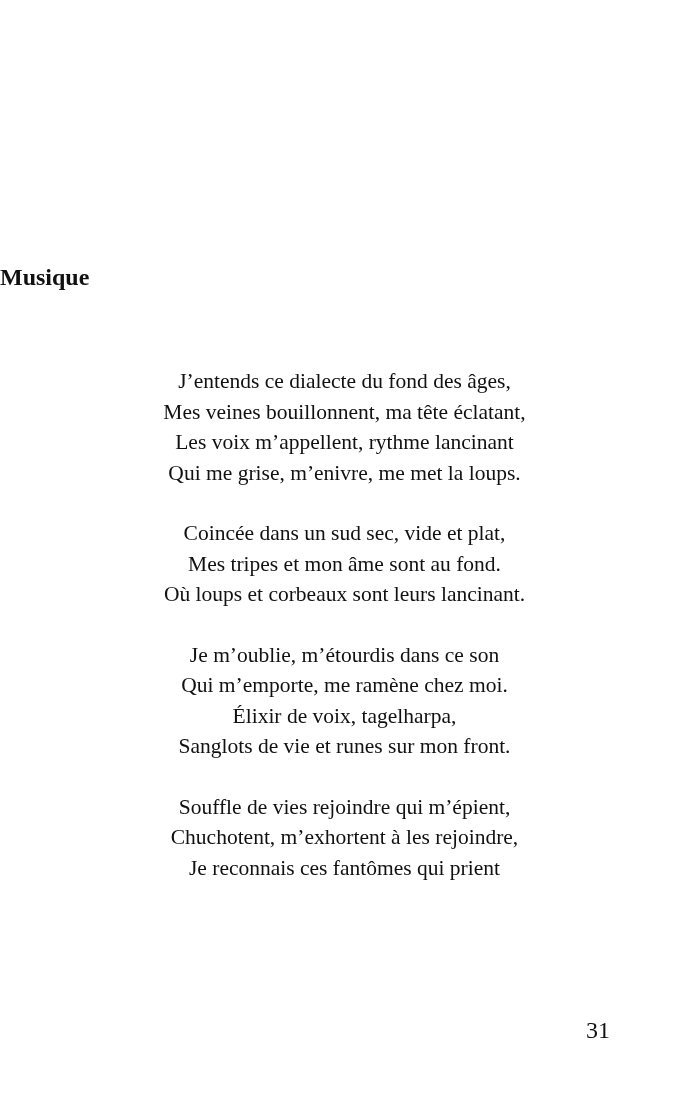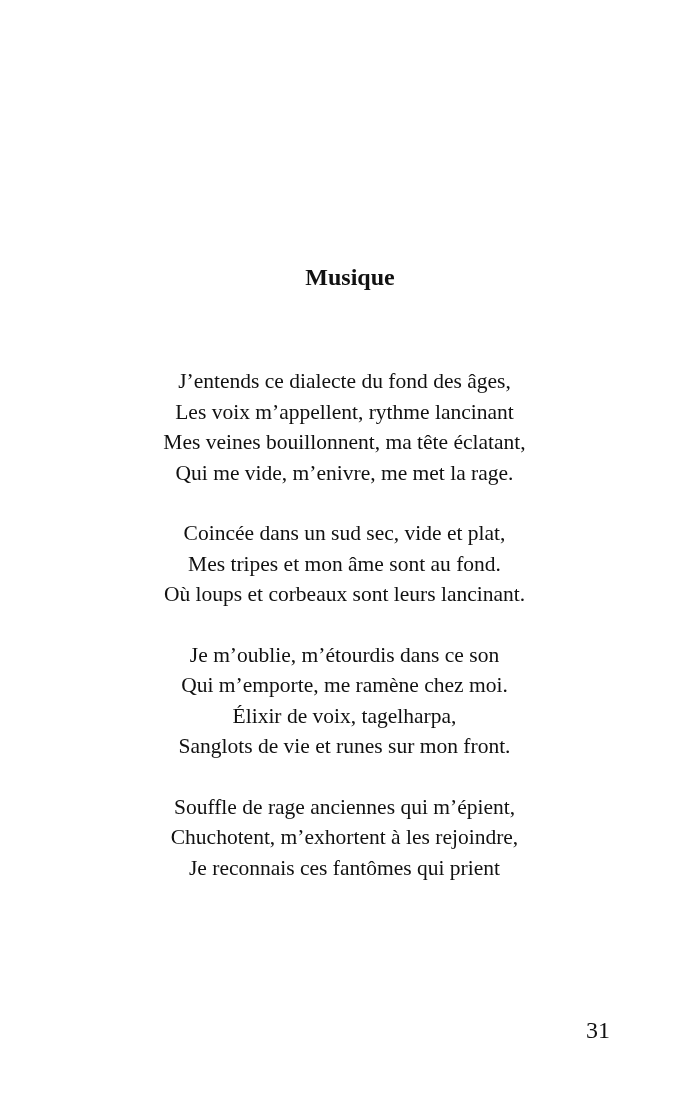--- a/index.html
+++ b/index.html
@@ -1,56 +1,56 @@
 <!DOCTYPE html>
 <html><head>
   <meta charset="utf-8">
   <style>
     html, body { margin: 0; padding: 0; }
     body {
       width: 700px; height: 1110px; background: #ffffff; position: relative;
       font-family: "Liberation Serif", serif; color: #111111; overflow: hidden;
     }
     .title {
-      position: absolute; top: 244px; left: 0; width: 700px; text-align: center;
+      position: absolute; top: 244px; left: 0; width: 700px; text-align: left;
       font-weight: bold; font-size: 24px; line-height: 34px;
     }
     .poem {
       position: absolute; top: 366px; left: 0; width: 700px; text-align: center;
       font-size: 21.5px;
     }
     .stanza { margin: 0 11px 30px 0; font-family: Liberation Serif, serif; }
     .line { height: 30.5px; line-height: 30.5px; white-space: nowrap; }
     .page-number {
       position: absolute; top: 1016px; left: 586px; font-size: 24px; line-height: 28px;
     }
   </style>
 </head>
 <body>
 
 <h1 class="title">Musique</h1>
 
 <div class="poem">
   <div class="stanza">
     <div class="line">J’entends ce dialecte du fond des âges,</div>
+    <div class="line">Mes veines bouillonnent, ma tête éclatant,</div>
     <div class="line">Les voix m’appellent, rythme lancinant</div>
-    <div class="line">Mes veines bouillonnent, ma tête éclatant,</div>
-    <div class="line">Qui me vide, m’enivre, me met la rage.</div>
+    <div class="line">Qui me grise, m’enivre, me met la loups.</div>
   </div>
   <div class="stanza">
     <div class="line">Coincée dans un sud sec, vide et plat,</div>
     <div class="line">Mes tripes et mon âme sont au fond.</div>
     <div class="line">Où loups et corbeaux sont leurs lancinant.</div>
   </div>
   <div class="stanza">
     <div class="line">Je m’oublie, m’étourdis dans ce son</div>
     <div class="line">Qui m’emporte, me ramène chez moi.</div>
     <div class="line">Élixir de voix, tagelharpa,</div>
     <div class="line">Sanglots de vie et runes sur mon front.</div>
   </div>
   <div class="stanza">
-    <div class="line">Souffle de rage anciennes qui m’épient,</div>
+    <div class="line">Souffle de vies rejoindre qui m’épient,</div>
     <div class="line">Chuchotent, m’exhortent à les rejoindre,</div>
     <div class="line">Je reconnais ces fantômes qui prient</div>
   </div>
 </div>
 
 <div class="page-number">31</div>
 
 </body></html>

